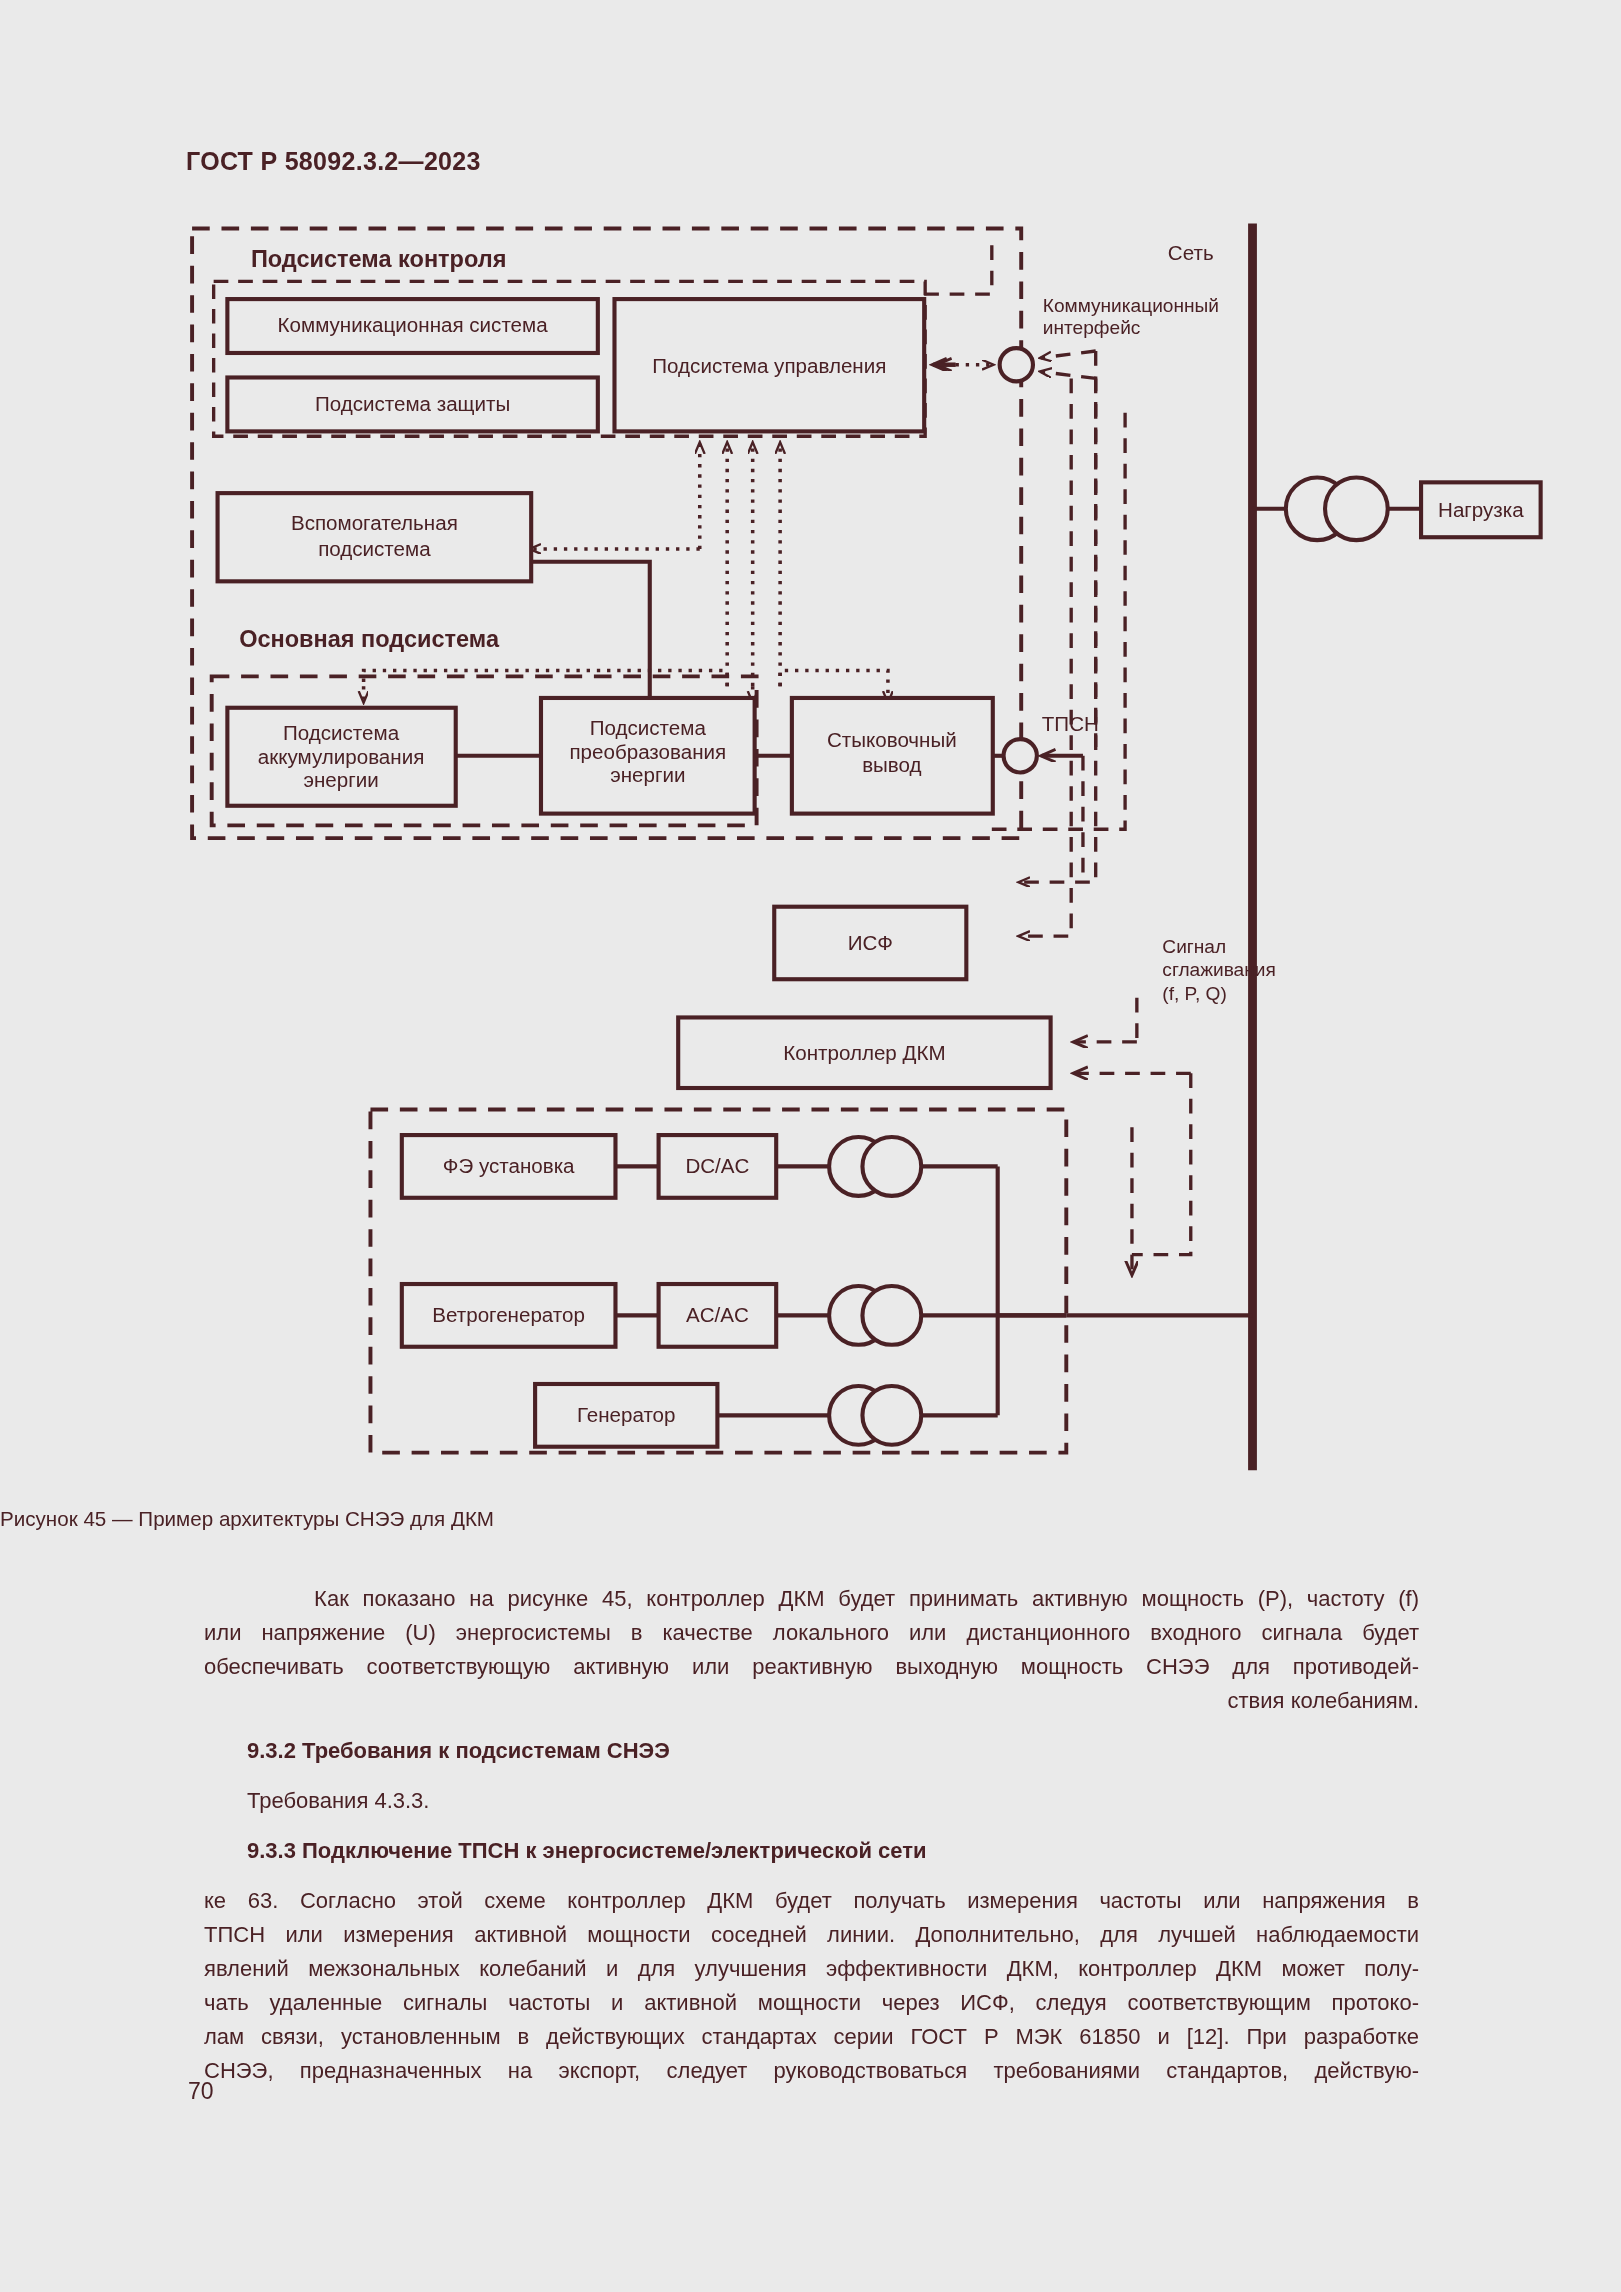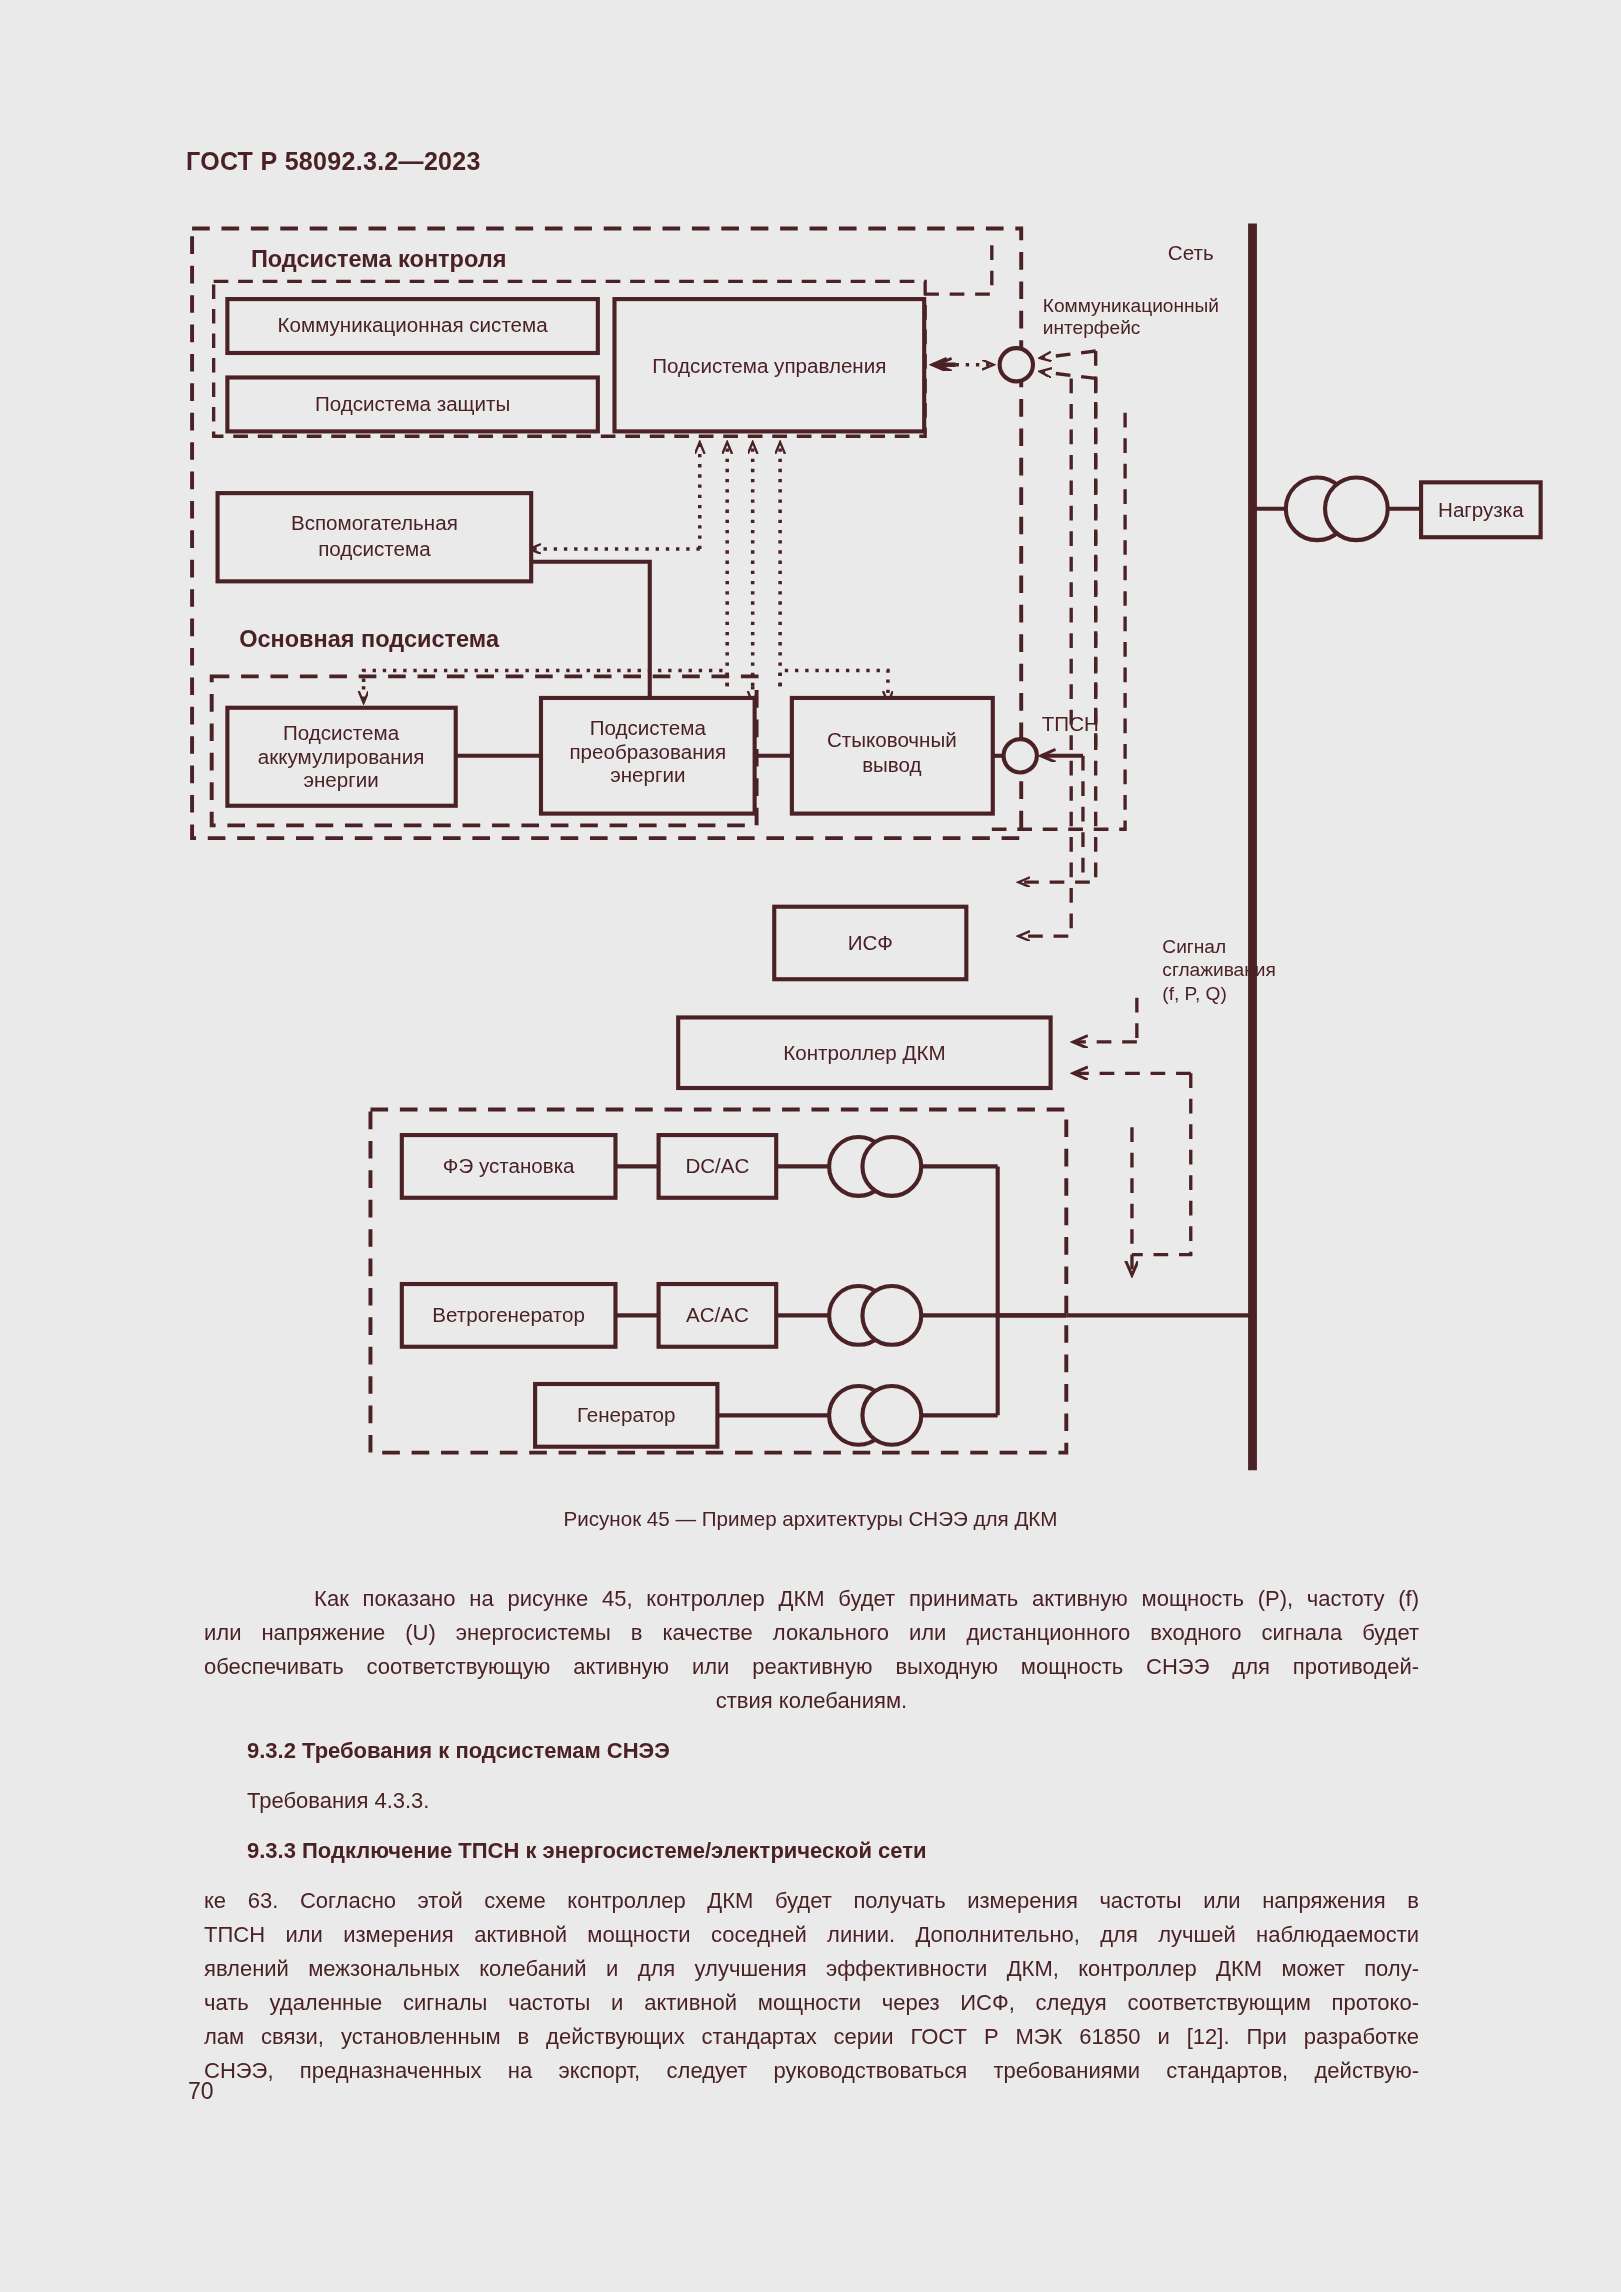--- a/index.html
+++ b/index.html
@@ -21,39 +21,39 @@
 
   
   .fig{position:absolute;left:0;top:0;width:1621px;height:1490px;}
   .fig svg{display:block;}
 
   
 
   
   .caption{
     position:absolute;left:0;top:1507px;width:1621px;
-    text-align:center;font-size:20.6px;
+    text-align:left;font-size:20.6px;
   }
 
   
   .body{
     position:absolute;left:188px;top:1566px;width:1247px;
     font-size:22px;line-height:34px;
     text-align:justify;
   }
   .body p{margin:16px;}
   .ind{text-indent:43px;}
   .hd{font-weight:bold;text-indent:43px;}
   .just-line{
     display:block;
     text-align:justify;
     text-align-last:justify;
     white-space:pre-wrap;
   }
-  .last-line{display:block;text-align:center;white-space:pre-wrap;}
+  .last-line{display:block;text-align:right;white-space:pre-wrap;}
   .pgnum{
     position:absolute;left:188px;top:2078px;
     font-size:23px;
   }
 </style>
 </head>
 <body>
 
 <div class="page">
 

